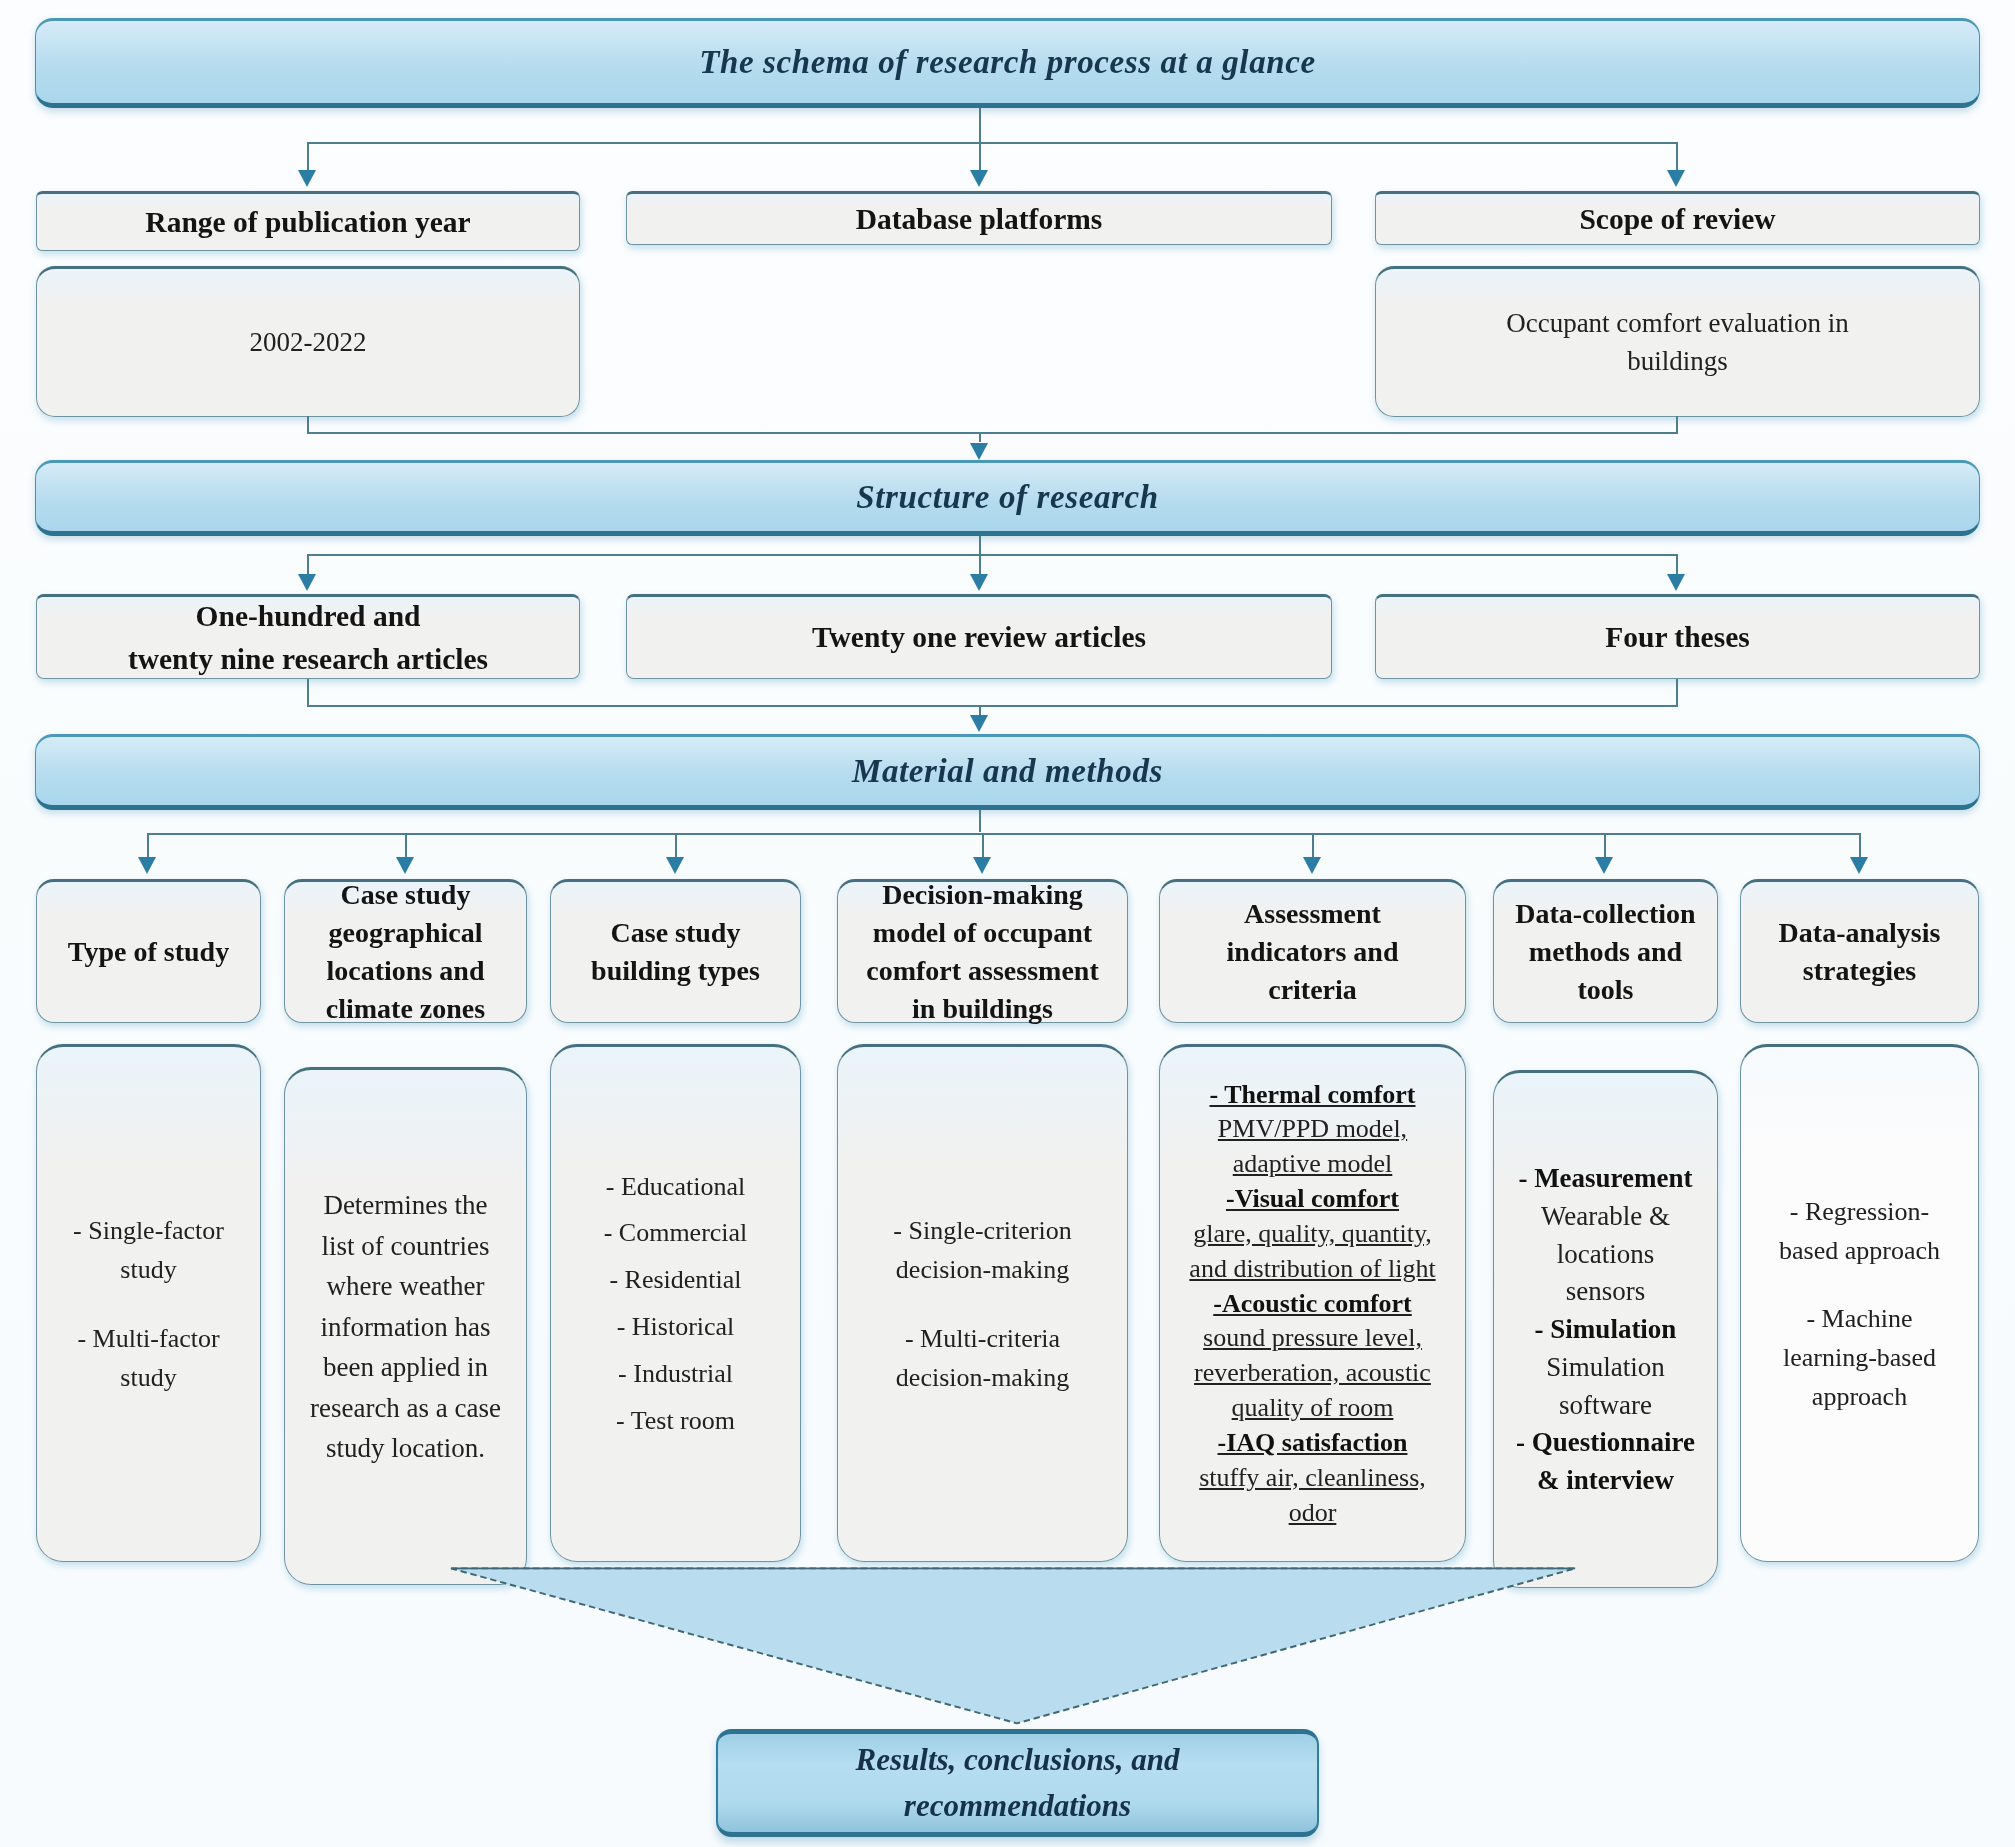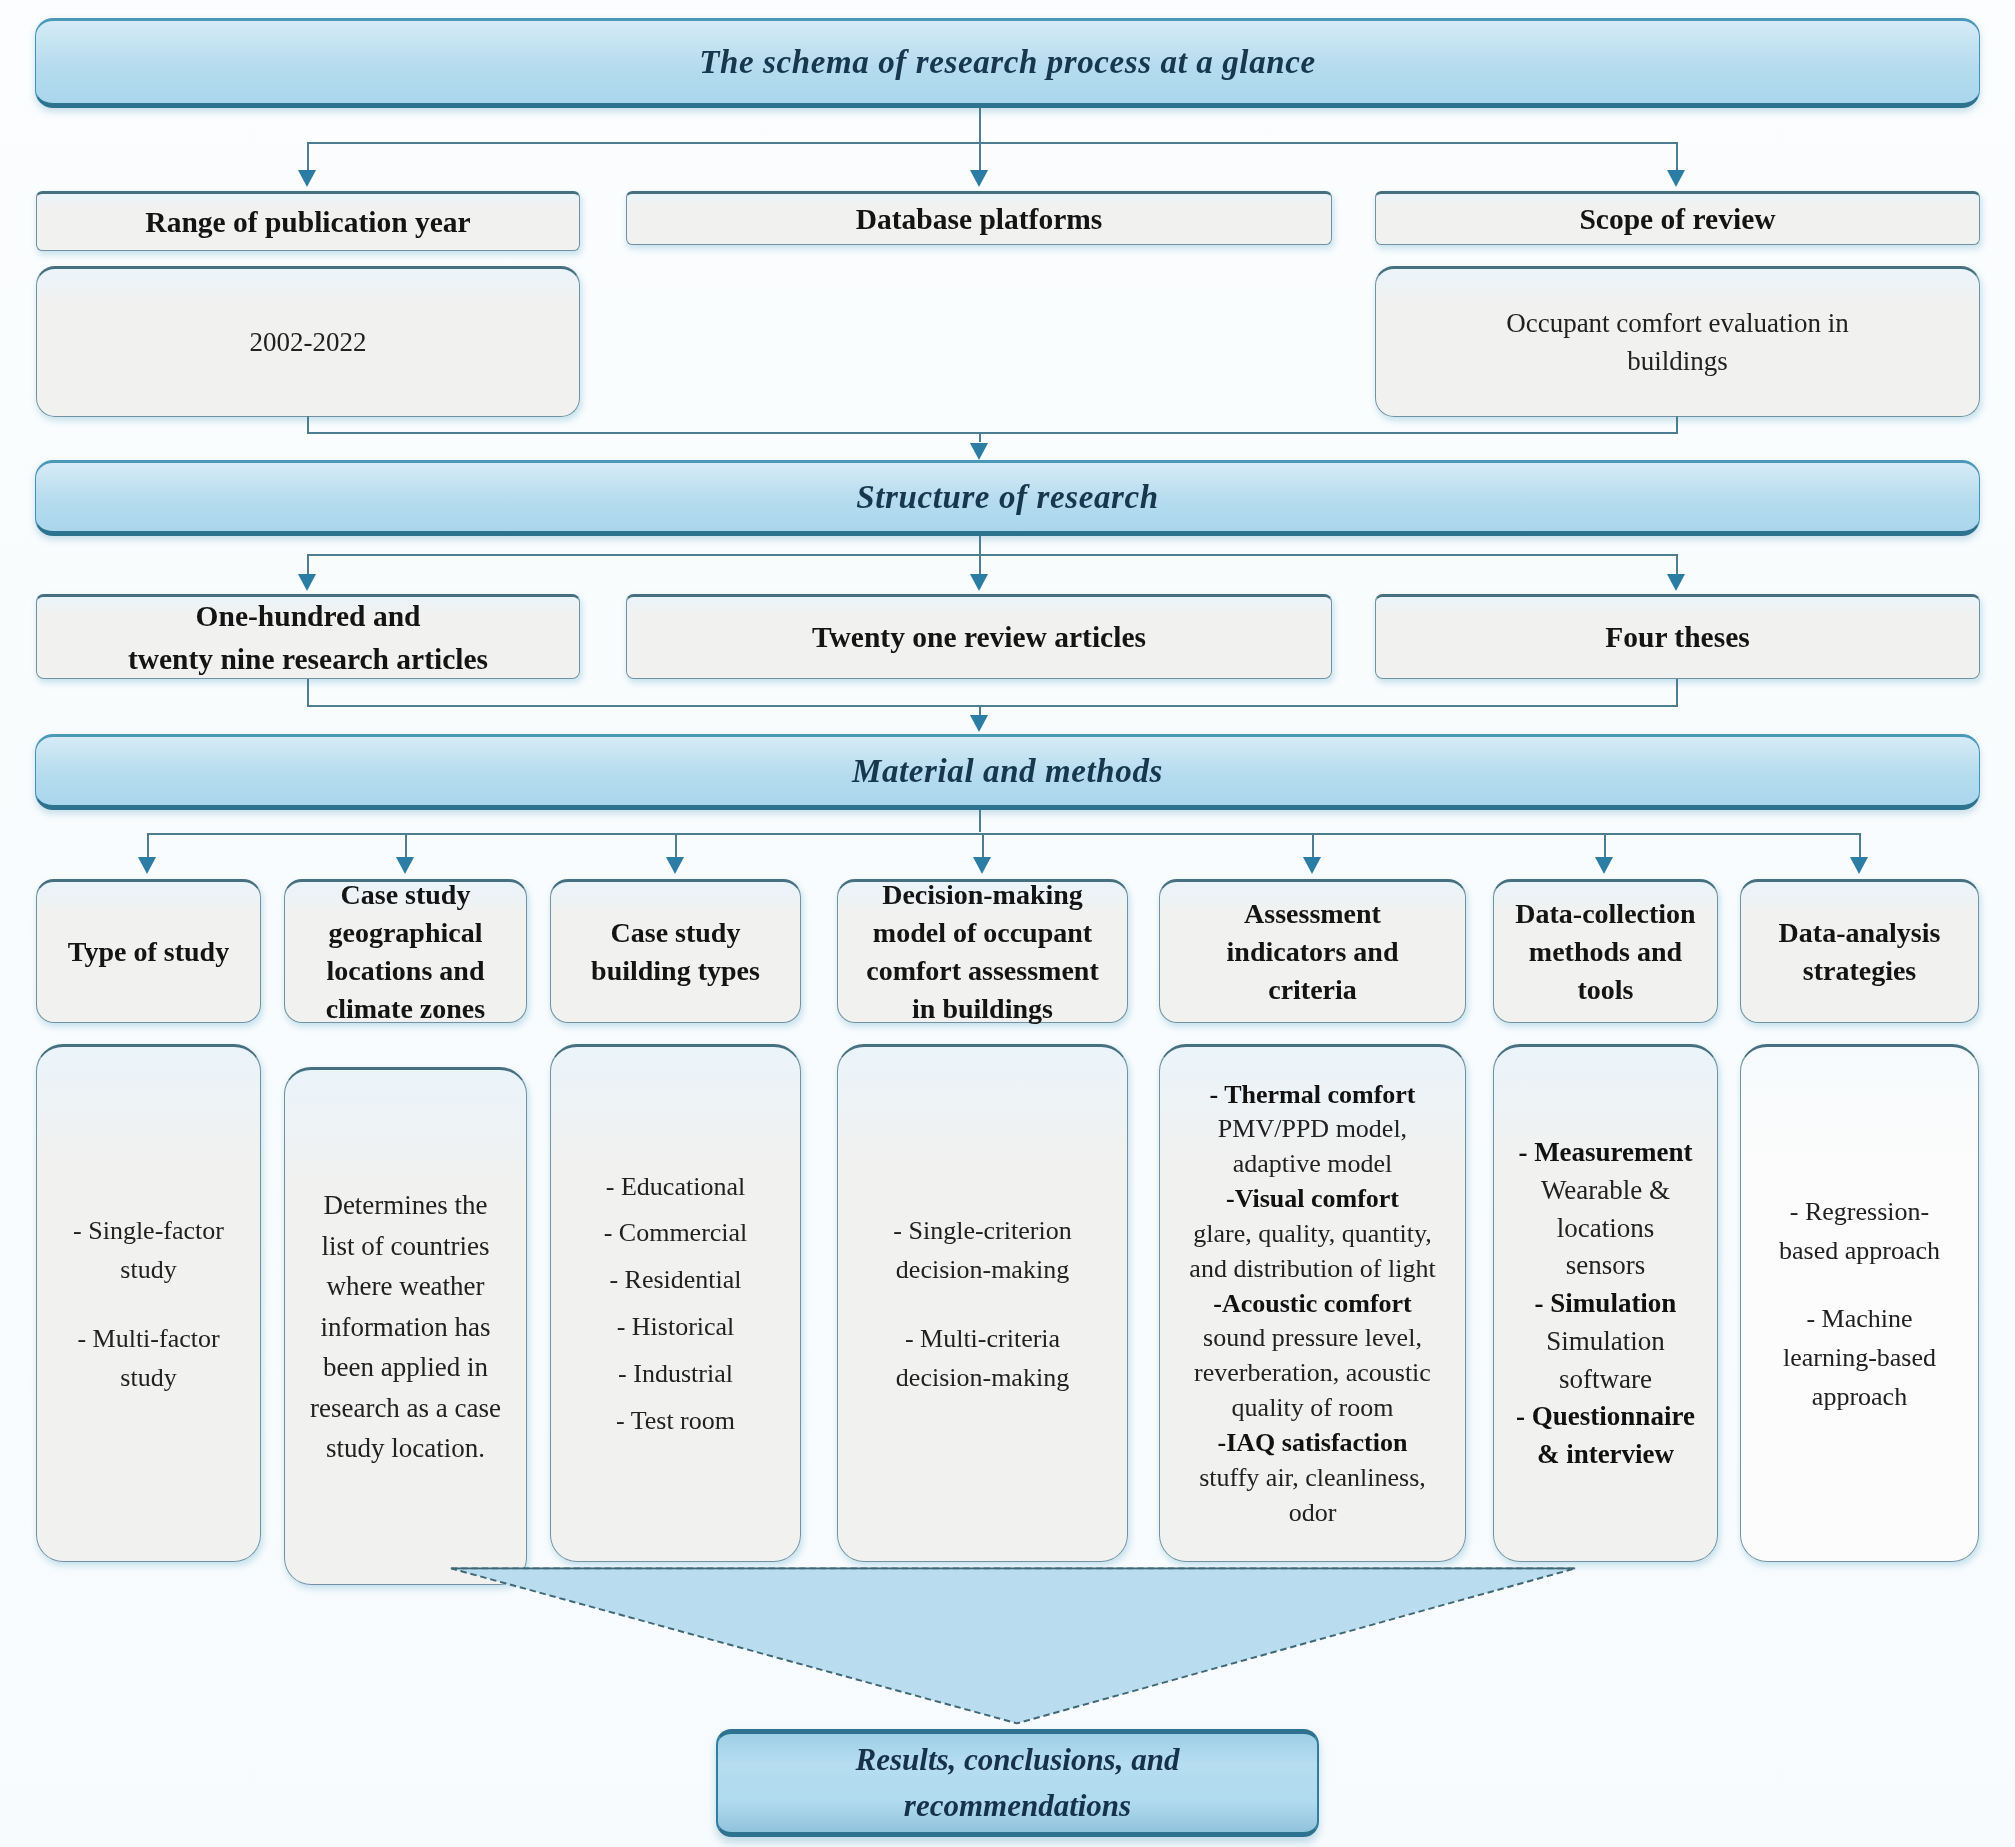--- a/index.html
+++ b/index.html
@@ -26,22 +26,22 @@
   }
   .hbox{border-radius:6.4px;font-size:29.5px;font-weight:bold;color:#141414;}
   .cbox{border-radius:19px;font-size:27px;line-height:1.4;}
   .row2box{border-radius:7.7px;font-size:29.5px;font-weight:bold;color:#141414;line-height:1.45;}
   .colhead{border-radius:18px;font-size:28px;font-weight:bold;color:#141414;line-height:1.35;padding:5.1px;}
   .colbody{border-radius:27px;font-size:26px;line-height:1.5;padding:6.4px 3.8px;}
   .colbody .bold,.cbox .bold{font-weight:bold;color:#111;}
   .gap{height:29.5px;}
   .body-c2{line-height:1.5;font-size:27px;margin-top:23px;}
   .body-c3{line-height:1.8;}
-  .body-c5{font-size:26px;line-height:1.34;}
-  .body-c6{font-size:27px;line-height:1.4;}
+  .body-c5{font-size:26px;line-height:1.34;text-decoration:underline;}
+  .body-c6{font-size:27px;line-height:1.4;margin-top:26px;}
   .body-c7{background:linear-gradient(180deg,#f6fafc 0%,#fcfcfc 22%);}
   
   .vline{width:1.9px;background:#4d7d8f;}
   .hline{height:1.9px;background:#4d7d8f;}
   .arrow-down{width:0;height:0;border-left:9.6px solid transparent;border-right:9.6px solid transparent;border-top:17.3px solid #2b7da3;}
   
   .finalbox{
     background:linear-gradient(180deg,#9ecfe6 0%,#b6ddf0 30%,#b0daee 70%,#8fc3dc 100%);
     border:2.6px solid #2f7ea0;border-top:5.8px solid #2d7390;border-bottom:5.8px solid #2d7390;
     border-radius:15.4px;display:flex;flex-direction:column;align-items:center;justify-content:center;

